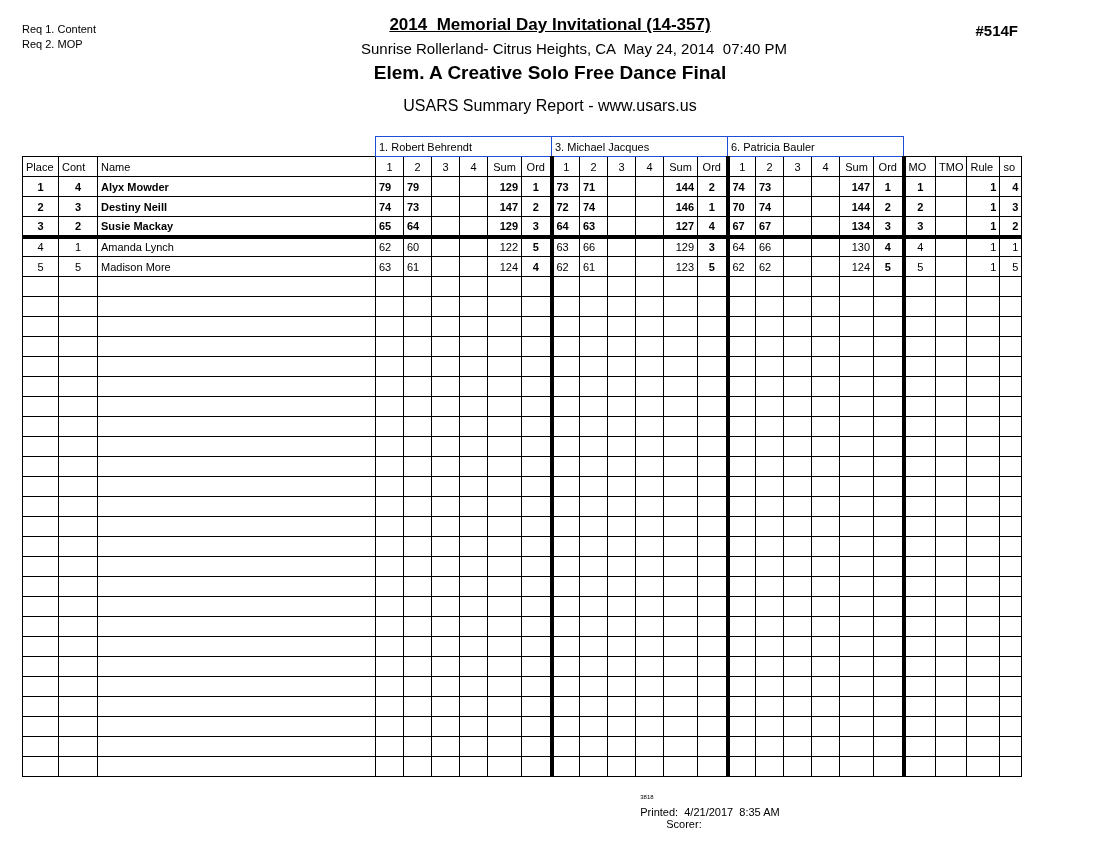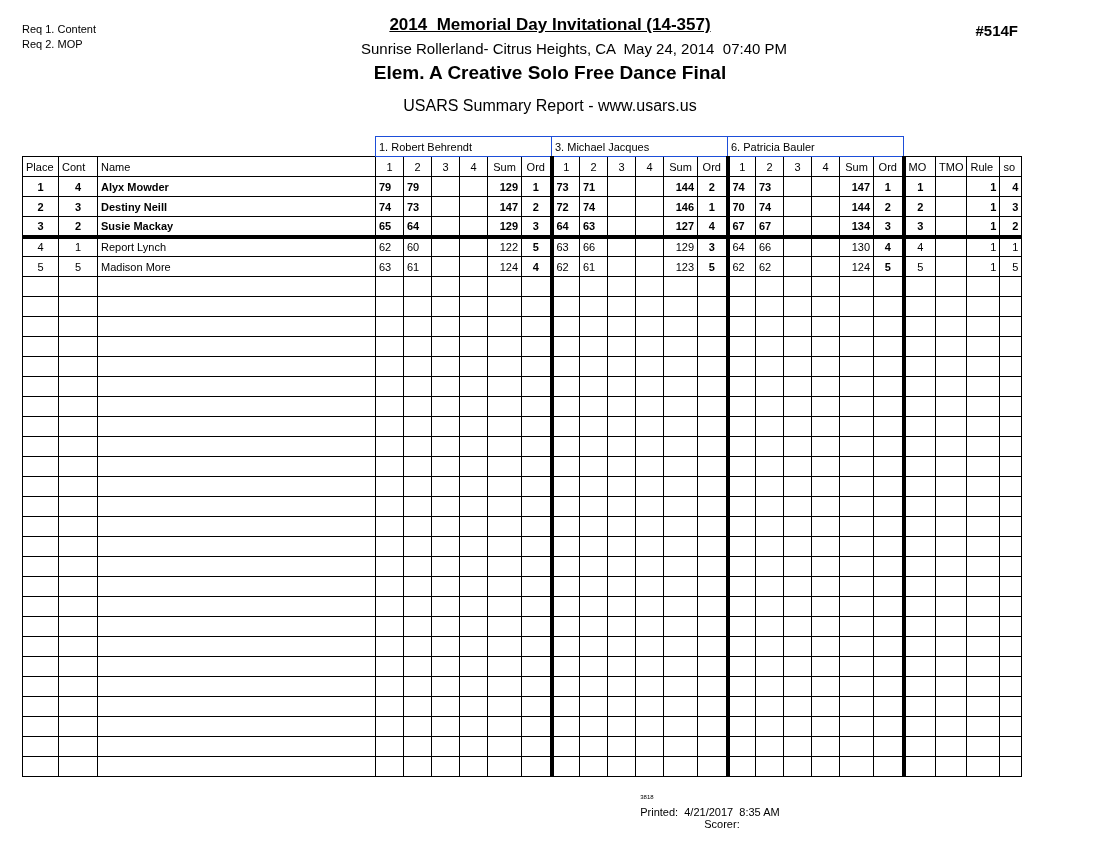--- a/index.html
+++ b/index.html
@@ -23,21 +23,21 @@
   tr.judge-row td.judge{border:1px solid #1d4ed8;font-size:11px;}
   td.tl{border-left:4px solid #000;}
   tr.heavy td{border-bottom:4px solid #000;}
   tr.bold td{font-weight:bold;}
   td.ctr{text-align:center;}
   td.rt{text-align:right;}
   td.ord{text-align:center;font-weight:bold;}
 
   .footer{position:absolute;top:782px;left:628px;font-size:11px;white-space:pre;}
   .micro{font-size:6px;vertical-align:top;}
-  .scorer{margin-left:64px;}
+  .scorer{margin-left:26px;}
 </style>
 </head>
 <body>
 
 <div class="page">
 
   <div class="req">
     <div>Req 1. Content</div>
     <div>Req 2. MOP</div>
   </div>
@@ -191,21 +191,21 @@
           <td class="rt">134</td>
           <td class="ord">3</td>
           <td class="tl ctr">3</td>
           <td></td>
           <td class="rt">1</td>
           <td class="rt">2</td>
         </tr>
         <tr>
           <td class="ctr">4</td>
           <td class="ctr">1</td>
-          <td>Report Lynch</td>
+          <td>Amanda Lynch</td>
           <td>62</td>
           <td>60</td>
           <td></td>
           <td></td>
           <td class="rt">122</td>
           <td class="ord">5</td>
           <td class="tl">63</td>
           <td>66</td>
           <td></td>
           <td></td>

